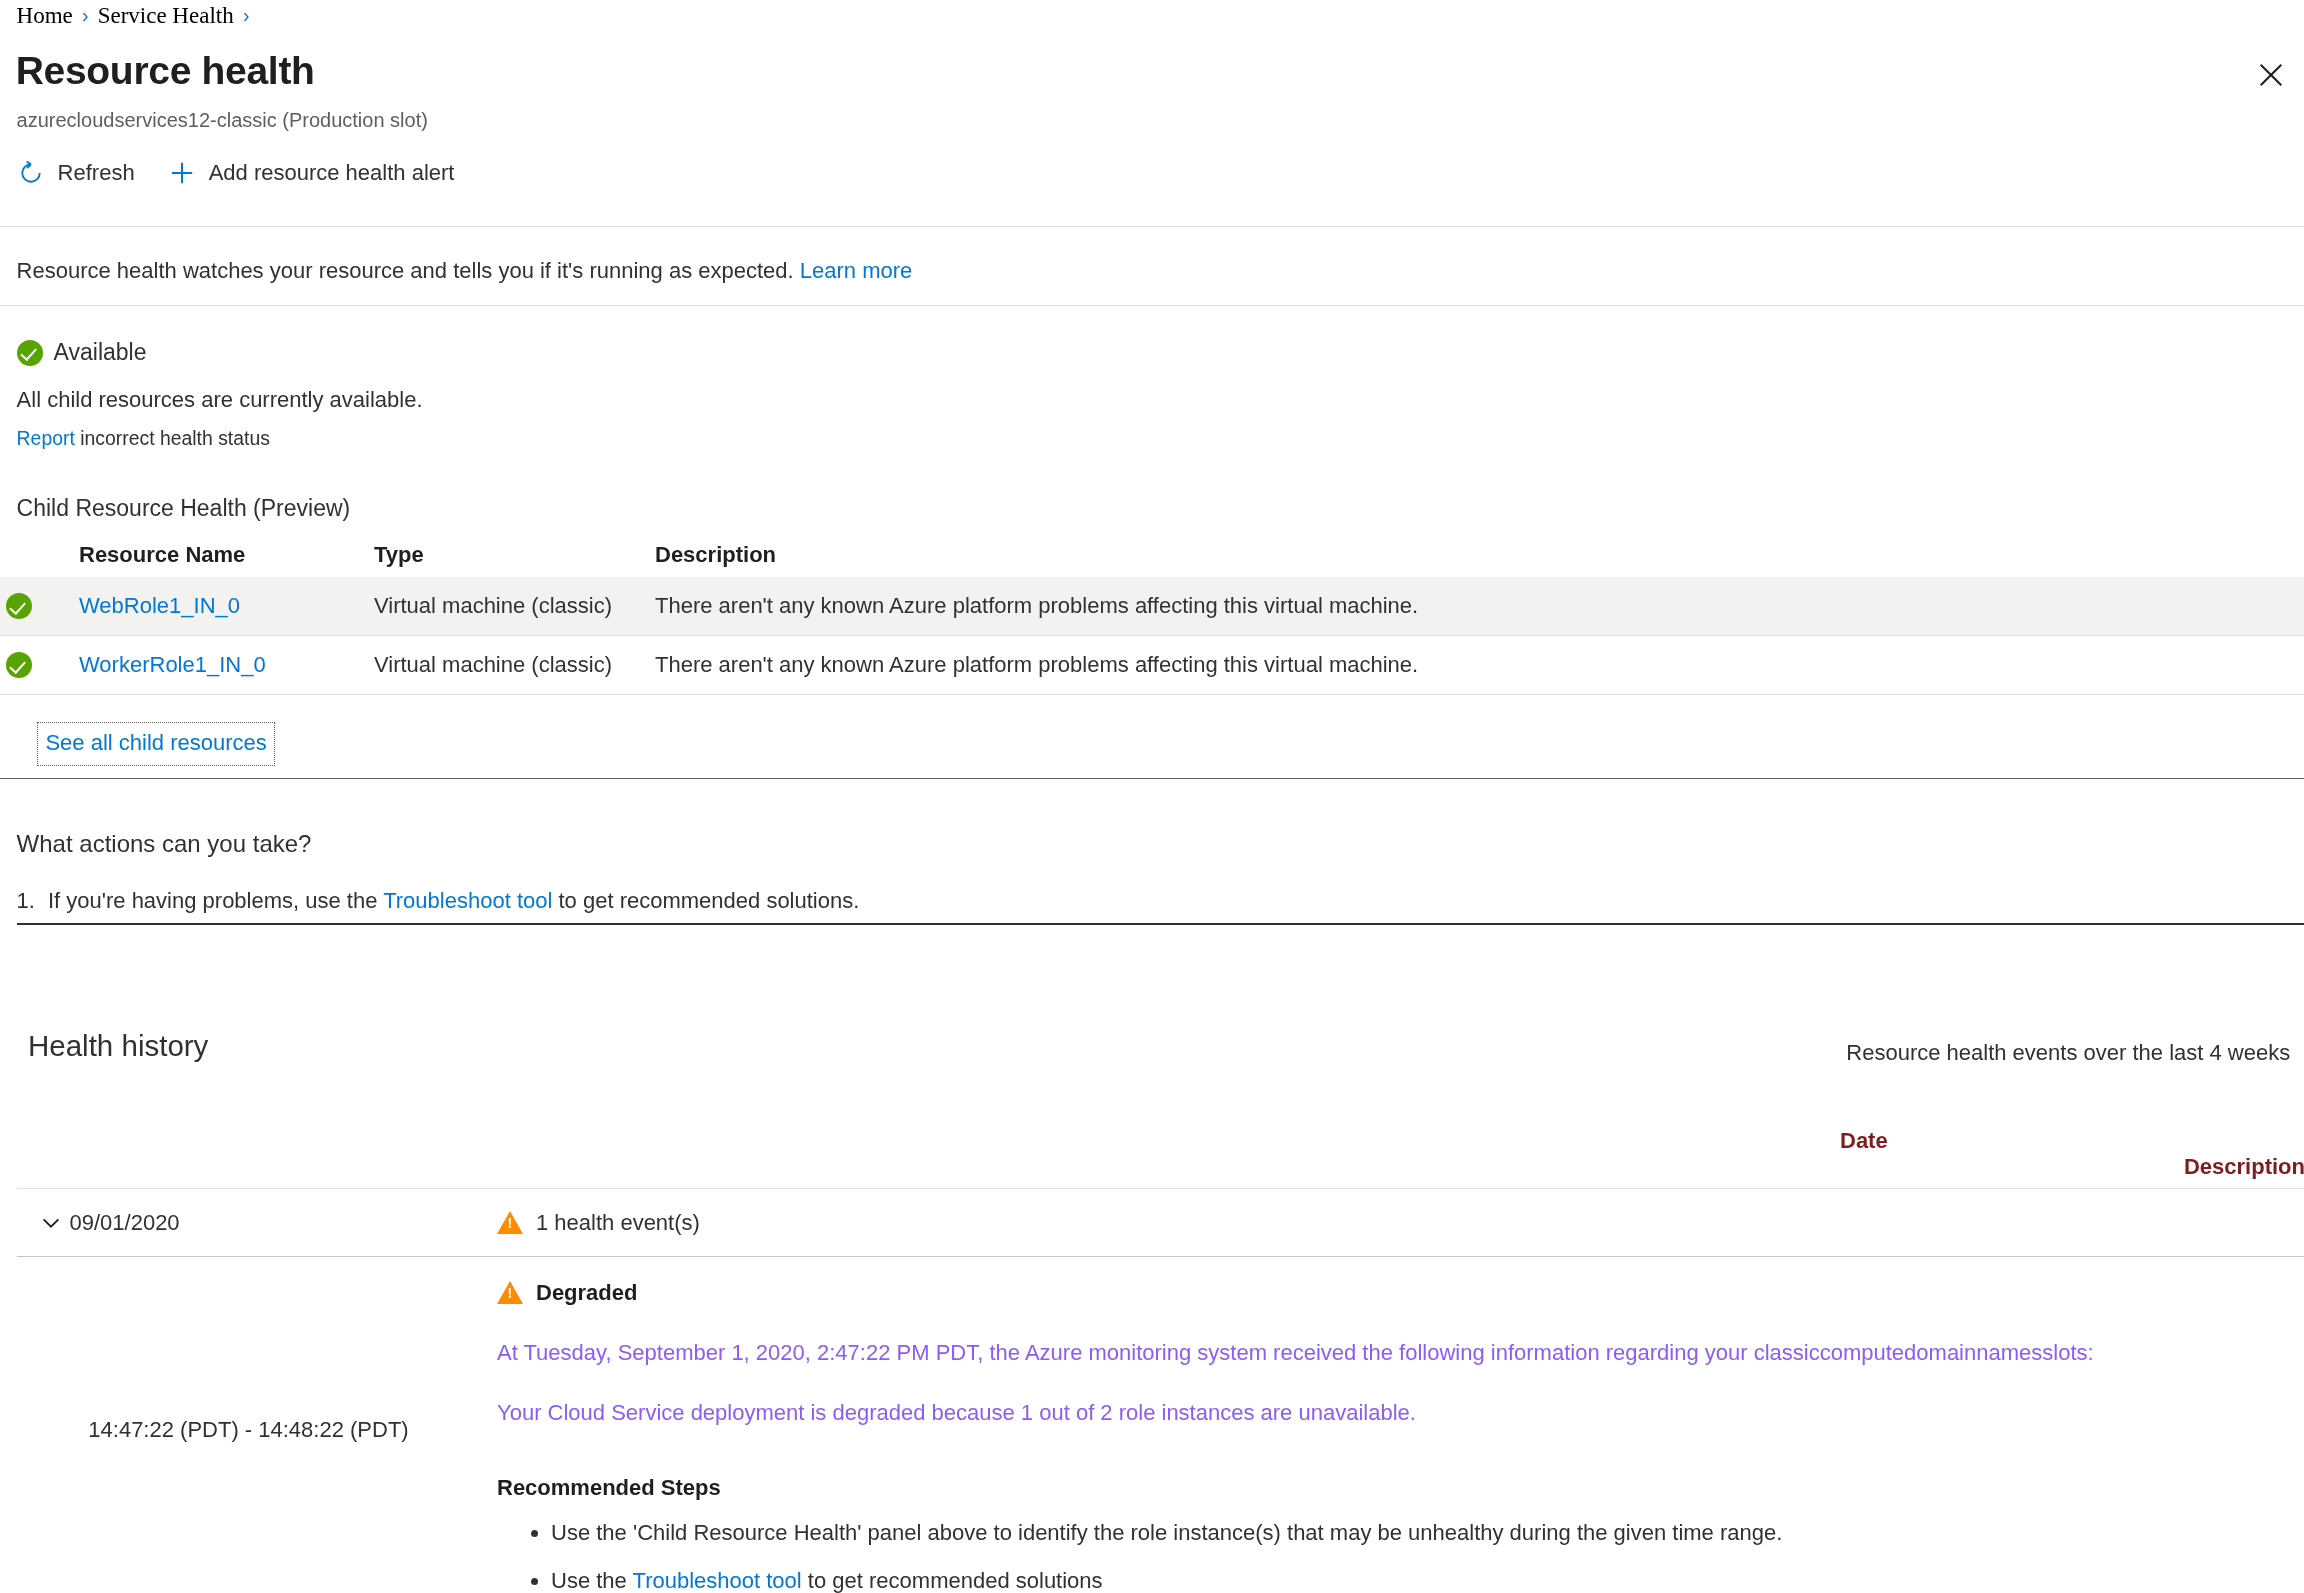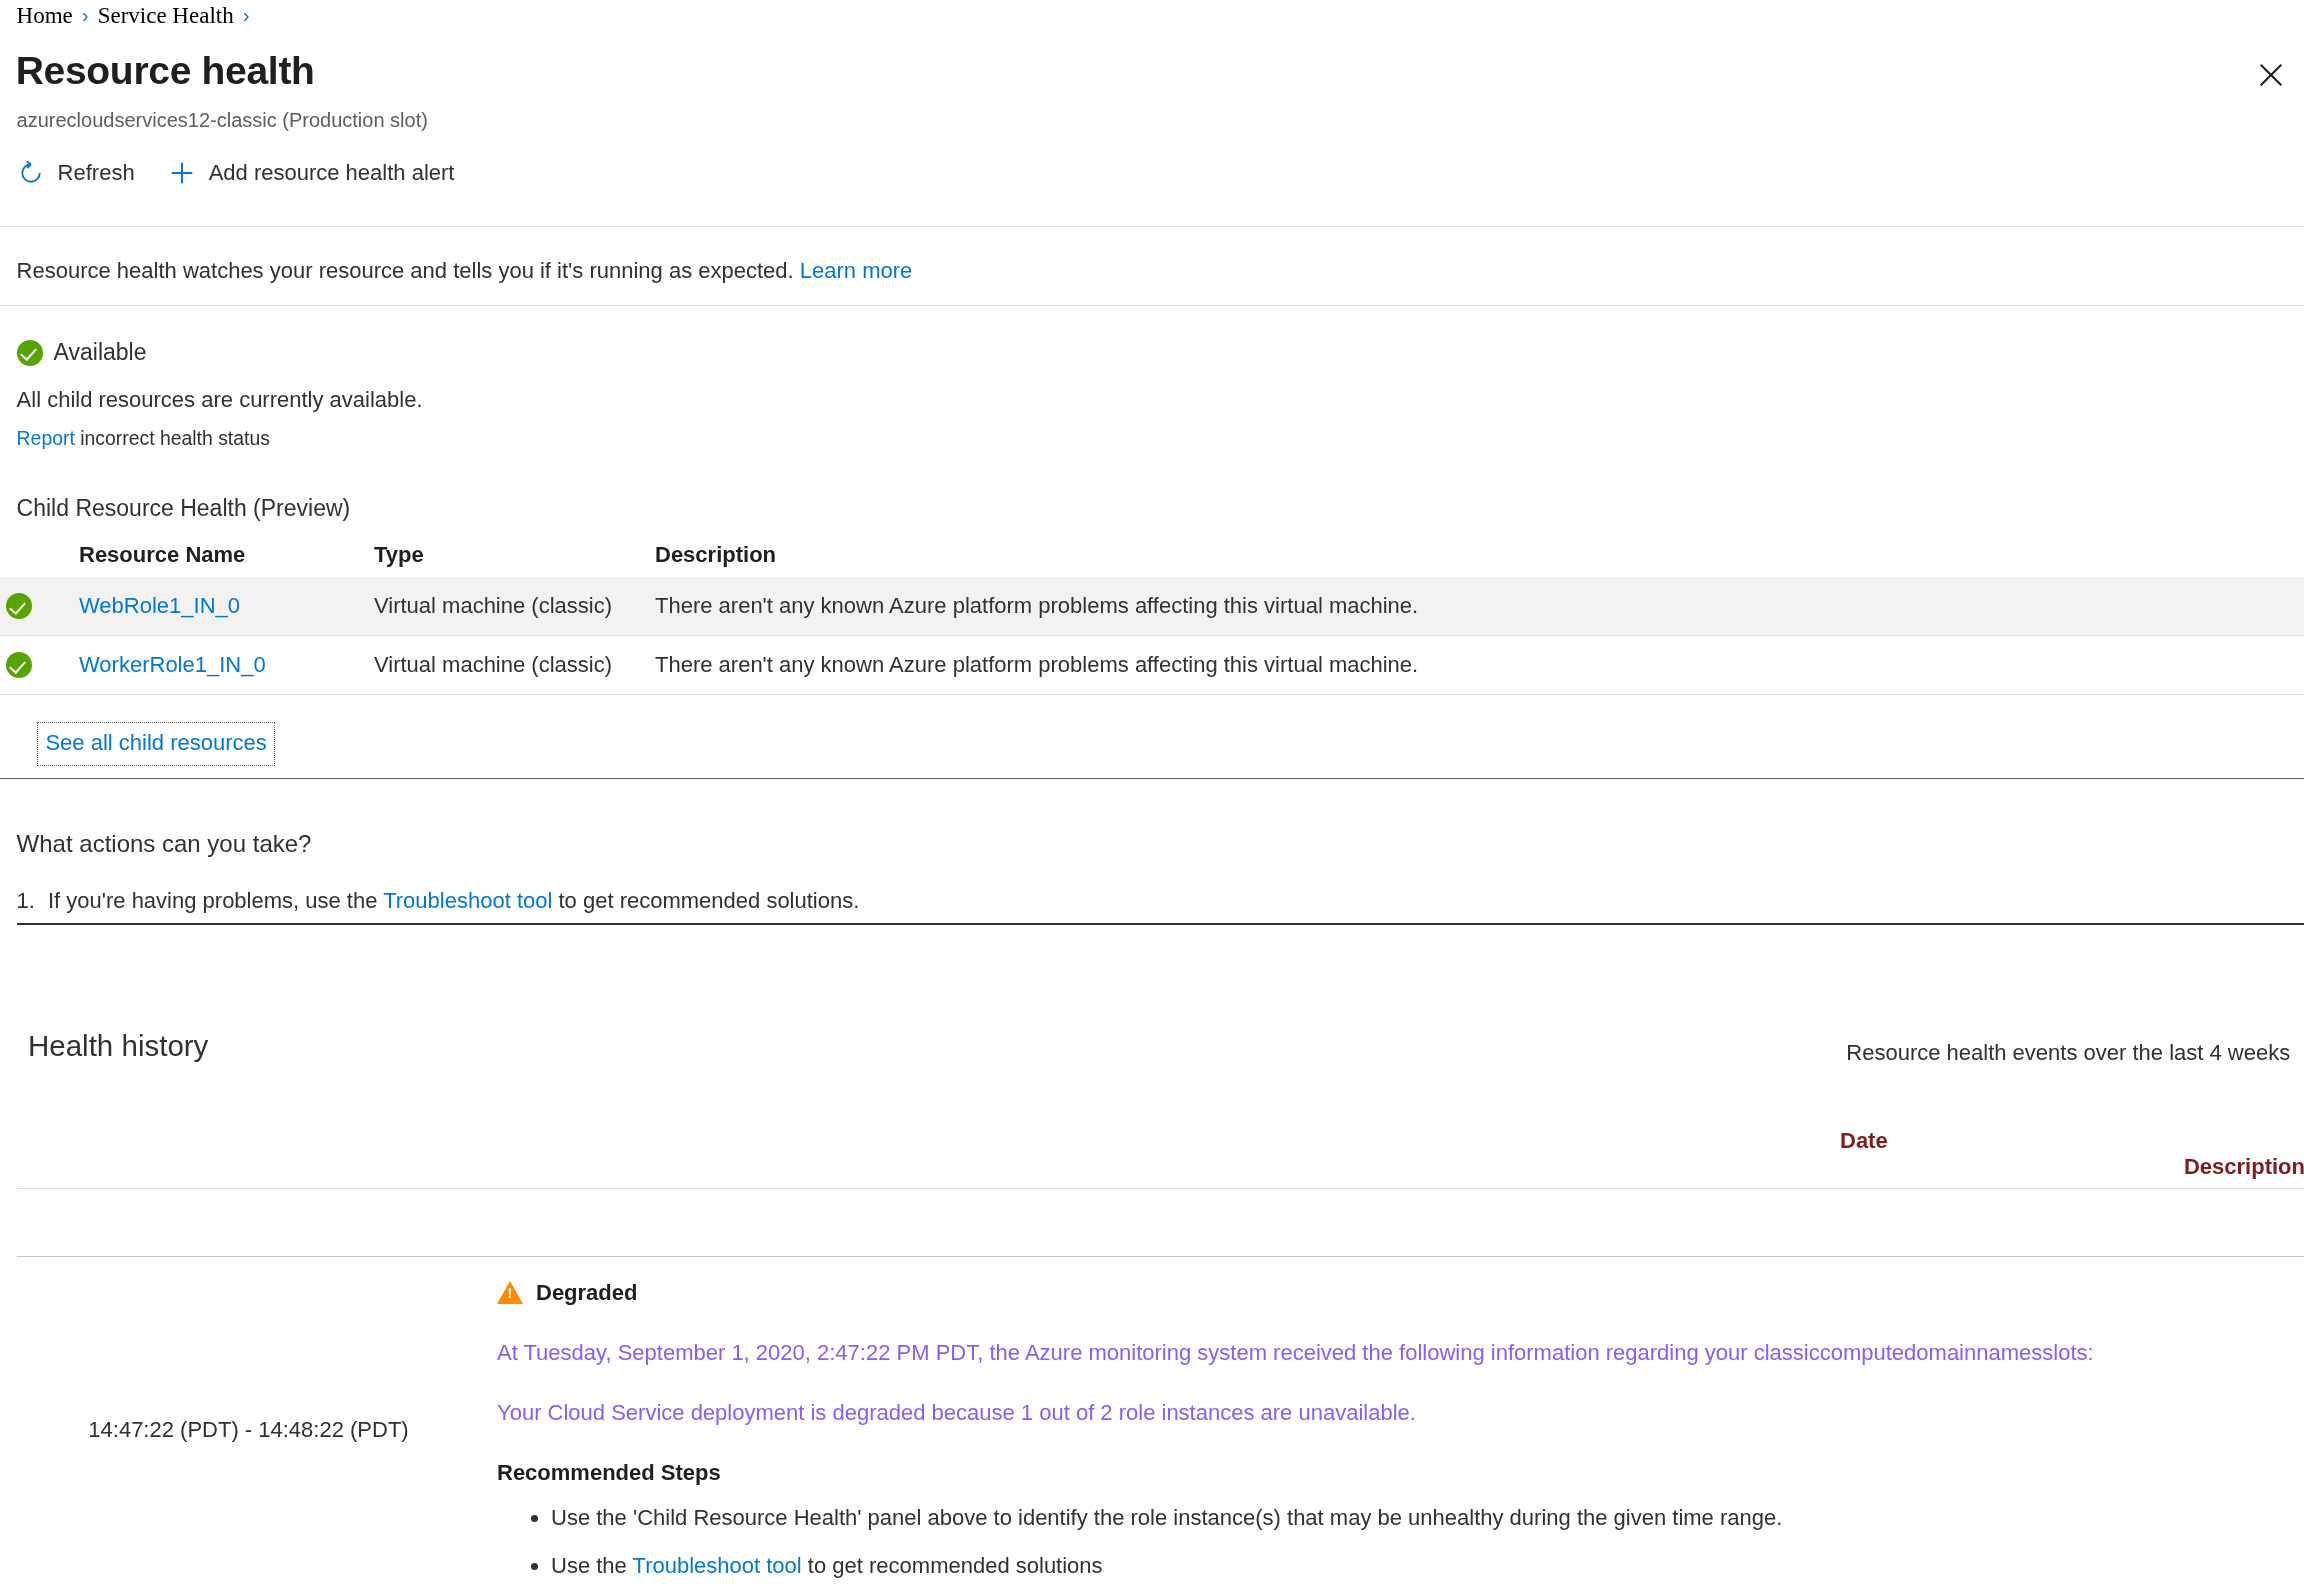--- a/index.html
+++ b/index.html
@@ -178,21 +178,21 @@
   .detail-time {
     position: absolute; left: 0; top: 142px; width: 497px;
     text-align: center; font-size: 22px; line-height: 28px; color: #323130;
   }
   .detail-right { flex: 1; padding-right: 28px; }
   .degraded-row { display: flex; align-items: center; gap: 13px; margin-top: 4.6px; }
   .degraded-text { font-size: 22px; font-weight: 700; color: #201f1e; line-height: 28px; }
   .detail-p {
     margin-top: 31px; font-size: 22px; line-height: 29.5px; color: #8b5cf6;
   }
-  .rec-title { margin-top: 31px; font-size: 22px; font-weight: 700; color: #201f1e; line-height: 28px; }
+  .rec-title { margin-top: 46px; font-size: 22px; font-weight: 700; color: #201f1e; line-height: 28px; }
   .rec-list { margin-top: 16.6px; padding-left: 54px; }
   .rec-list li { font-size: 22px; line-height: 29.5px; color: #323130; margin-bottom: 18.5px; }
 </style>
 </head>
 <body>
 
 <div class="page">
 
   <div class="breadcrumb">
     <span class="crumb-link">Home</span>
@@ -308,20 +308,34 @@
 
   <div class="hh-title">Health history</div>
   <div class="hh-note">Resource health events over the last 4 weeks</div>
 
   <div class="hh-head">
     <div class="hh-col-date">Date</div>
     <div class="hh-col-desc">Description</div>
   </div>
   <div class="hh-rule-1"></div>
 
+  <div class="hh-row">
+    <div class="hh-date-cell">
+      <span class="chev">
+        <svg width="24" height="24" viewBox="0 0 26 26">
+          <path d="M5 9 L13 17 L21 9" fill="none" stroke="#201f1e" stroke-width="2"></path>
+        </svg>
+      </span>
+      <span>09/01/2020</span>
+    </div>
+    <div class="hh-desc-cell">
+      <span class="icon-warn"></span>
+      <span>1 health event(s)</span>
+    </div>
+  </div>
   <div class="hh-rule-2"></div>
 
   <div class="detail">
     <div class="detail-left">
       <div class="detail-time">14:47:22 (PDT) - 14:48:22 (PDT)</div>
     </div>
     <div class="detail-right">
       <div class="degraded-row">
         <span class="icon-warn"></span>
         <span class="degraded-text">Degraded</span>

